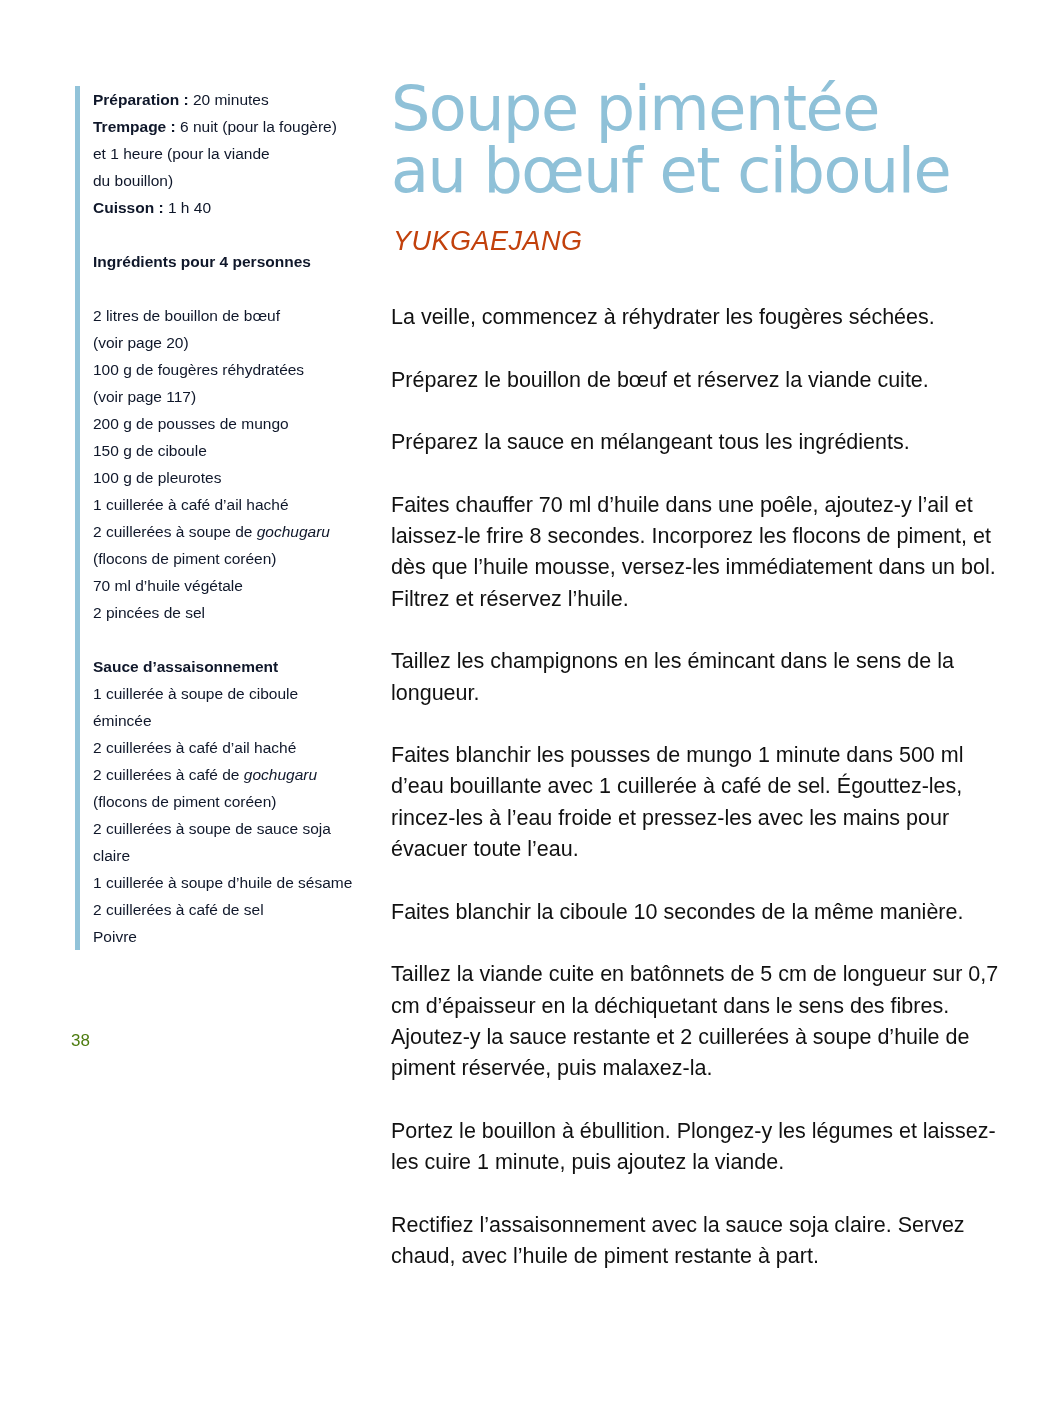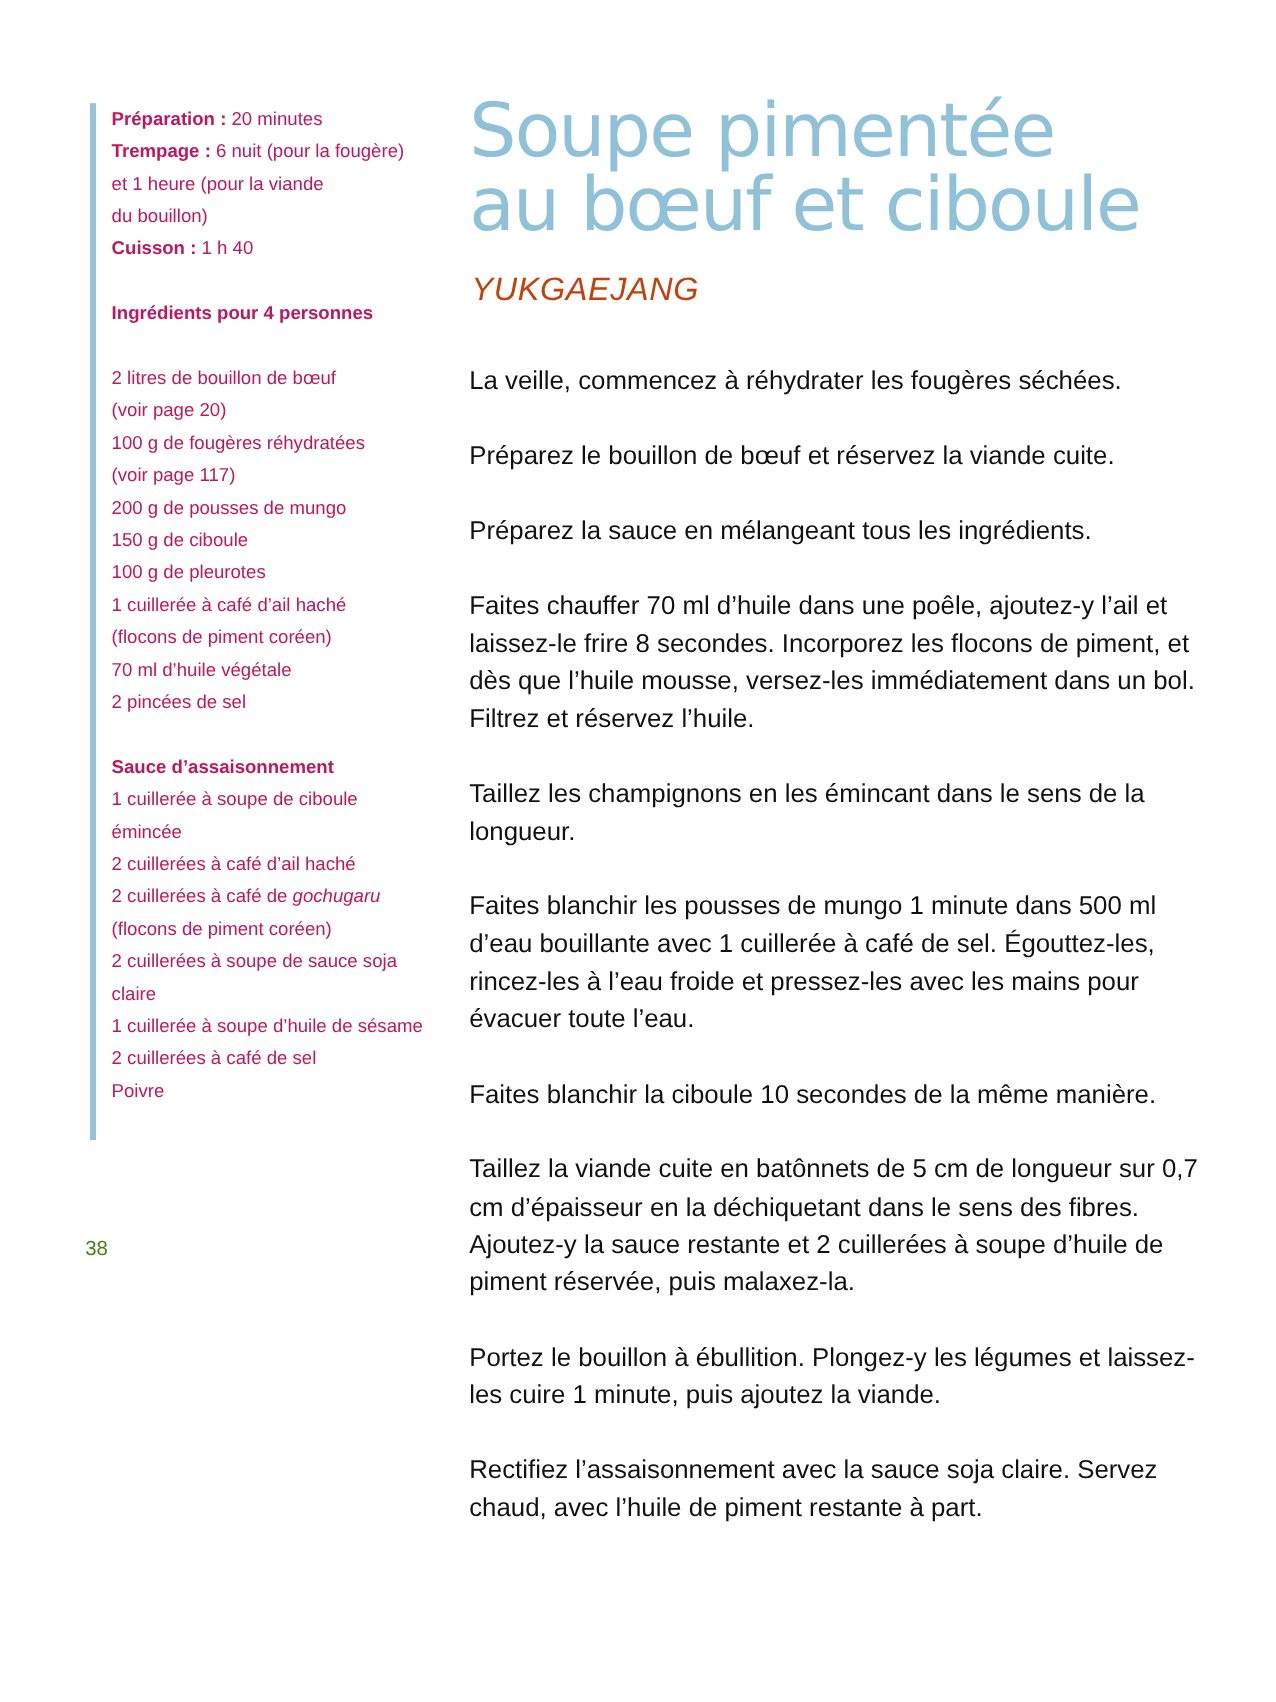--- a/index.html
+++ b/index.html
@@ -1,20 +1,20 @@
 <!DOCTYPE html>
 <html><head>
 <meta charset="utf-8">
 <style>
   html, body { margin: 0; padding: 0; background: #ffffff; }
   body { width: 1063px; height: 1418px; position: relative; overflow: hidden;
          font-family: "Liberation Sans", "DejaVu Sans", sans-serif; color: #1a1a1a; }
   .sidebar { position: absolute; left: 75px; top: 86px; width: 290px; }
   .sidebar-bar { position: absolute; left: 0; top: 0; width: 5px; height: 864px; background: #92c3d9; }
-  .sidebar-content { position: absolute; left: 18px; top: 0; width: 275px; font-size: 15.5px; line-height: 27px; color: #be185d; }
+  .sidebar-content { position: absolute; left: 18px; top: 0; width: 275px; font-size: 15.5px; line-height: 27px; color: #0f172a; }
   .sidebar-content .line { white-space: nowrap; }
   .sidebar-content b { font-weight: bold; }
   .gap { height: 27px; }
   .heading { font-weight: bold; }
   .it { font-style: italic; }
   .title { position: absolute; left: 391px; top: 78px; margin: 0; font-family: "DejaVu Sans", sans-serif;
            font-weight: normal; font-size: 62px; line-height: 62px; color: #8fc1d8; letter-spacing: -1.5px; }
   .subtitle { position: absolute; left: 393px; top: 226px; font-size: 27px; font-style: italic;
               color: #c2410c; letter-spacing: 0.5px; }
   .body { position: absolute; left: 391px; top: 302px; width: 610px; font-size: 21.5px; line-height: 31.3px; color: #111; }
@@ -37,20 +37,21 @@
     <div class="gap"></div>
     <div>
       <div class="line">2 litres de bouillon de bœuf</div>
       <div class="line">(voir page 20)</div>
       <div class="line">100 g de fougères réhydratées</div>
       <div class="line">(voir page 117)</div>
       <div class="line">200 g de pousses de mungo</div>
       <div class="line">150 g de ciboule</div>
       <div class="line">100 g de pleurotes</div>
       <div class="line">1 cuillerée à café d’ail haché</div>
+      <div class="line"><span>2 cuillerées à soupe de </span><span class="it">gochugaru</span></div>
       <div class="line">(flocons de piment coréen)</div>
       <div class="line">70 ml d’huile végétale</div>
       <div class="line">2 pincées de sel</div>
     </div>
     <div class="gap"></div>
     <div class="line heading">Sauce d’assaisonnement</div>
     <div>
       <div class="line">1 cuillerée à soupe de ciboule</div>
       <div class="line">émincée</div>
       <div class="line">2 cuillerées à café d’ail haché</div>

